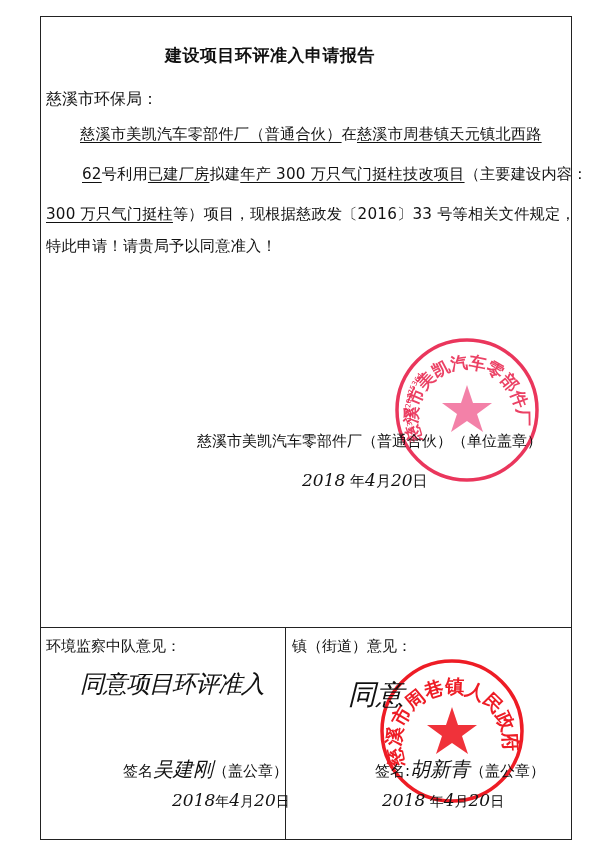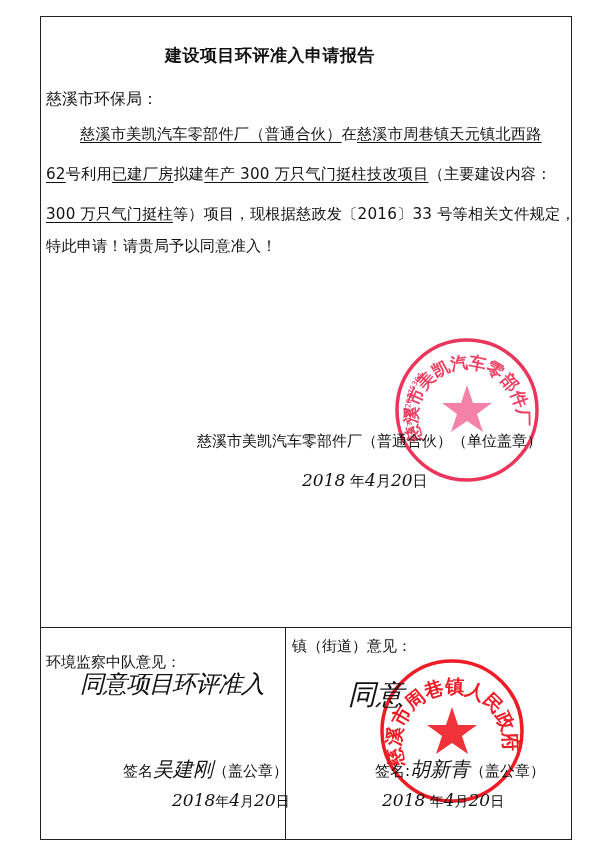--- a/index.html
+++ b/index.html
@@ -15,29 +15,29 @@
     .hdiv { position: absolute; left: 40px; top: 627px; width: 532px; height: 0; border-top: 1.5px solid #222; }
     .vdiv { position: absolute; left: 285px; top: 627px; width: 0; height: 213px; border-left: 1.5px solid #222; }
     .title {
       position: absolute; left: 40px; top: 44px; width: 460px; text-align: center;
       font-size: 17px; font-weight: bold; letter-spacing: 0.5px;
     }
     .addressee { position: absolute; left: 46px; top: 89px; font-size: 16px; }
     .para-line { position: absolute; left: 46px; font-size: 15.2px; white-space: nowrap; letter-spacing: 0.2px; }
     .u { text-decoration: underline; text-underline-offset: 3px; }
     .l1 { top: 124px; left: 68px; margin-left: 12px; }
-    .l2 { top: 164px; }
+    .l2 { top: 164px; margin-left: 36px; }
     .l3 { top: 204px; }
     .l4 { top: 236px; }
     .sig-org { position: absolute; left: 197px; top: 432px; font-size: 15px; white-space: nowrap; }
     .hand { font-family: "DejaVu Serif", serif; font-style: italic; }
     .sig-date { position: absolute; left: 302px; top: 470px; font-size: 15px; white-space: nowrap; }
     .sig-date .hand { font-size: 17px; }
     .cell-label { position: absolute; font-size: 15px; white-space: nowrap; }
-    .left-label { left: 46px; top: 637px; margin-top: 16px; }
+    .left-label { left: 46px; top: 637px; }
     .right-label { left: 292px; top: 637px; }
     .opinion-hand {
       position: absolute; left: 80px; top: 668px; font-size: 24px;
       font-family: "DejaVu Serif", serif; font-style: italic; letter-spacing: -1px; white-space: nowrap;
     }
     .sign-line { position: absolute; font-size: 15px; white-space: nowrap; }
     .sign-left { left: 123px; top: 756px; }
     .sign-right { left: 375px; top: 756px; }
     .sign-line .hand { font-size: 20px; }
     .date-left { position: absolute; left: 172px; top: 790px; font-size: 14px; white-space: nowrap; }

